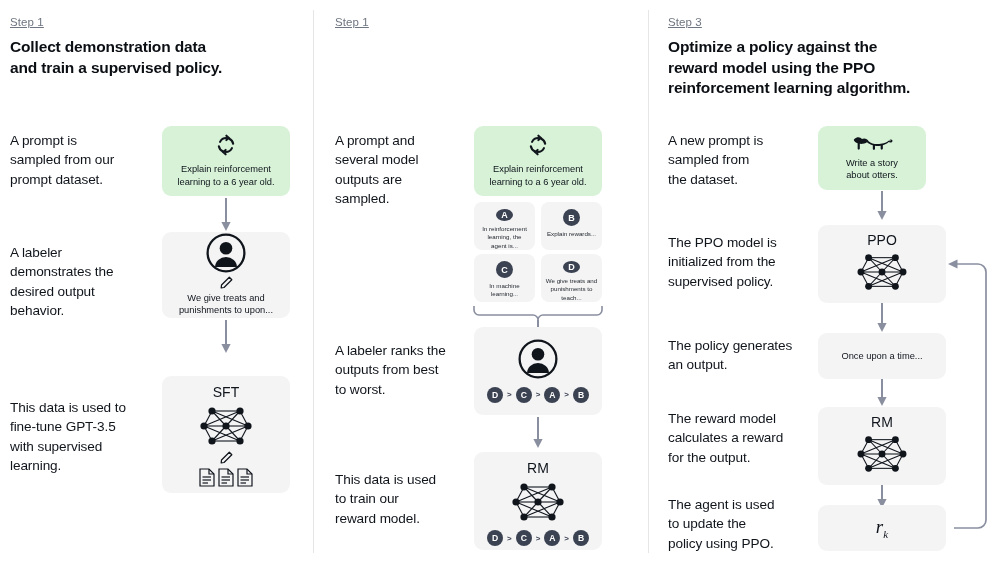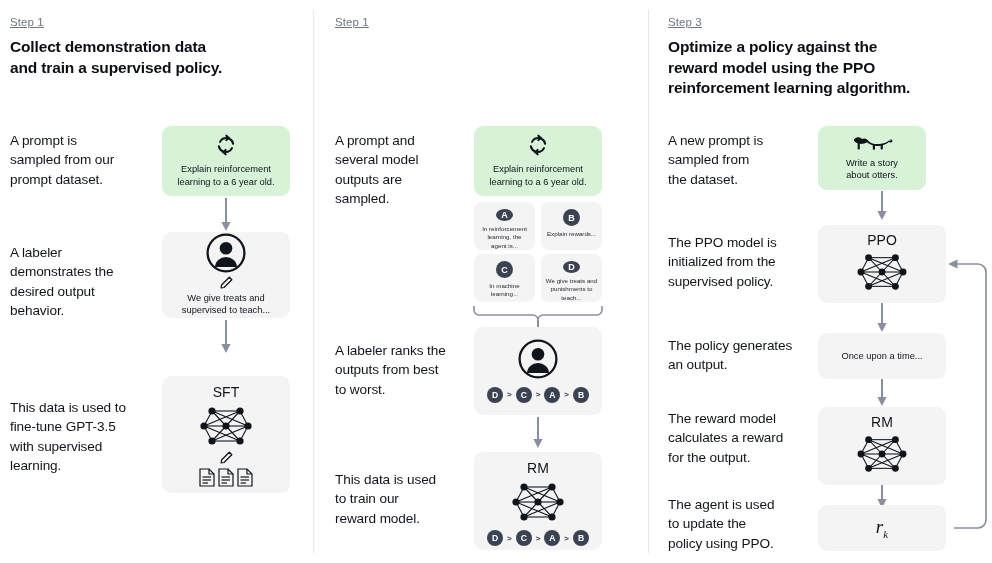--- a/index.html
+++ b/index.html
@@ -131,21 +131,21 @@
           <circle cx="24" cy="18.5" r="7.2" fill="#10151c"></circle>
           <path d="M11.5 40 a12.5 11.5 0 0 1 25 0 z" fill="#10151c"></path>
         </svg>
       </span>
       <span style="margin:1px 0 2px 0;">
         <svg class="icon-svg" width="15" height="15" viewBox="0 0 24 24" fill="none" stroke="#10151c" stroke-width="2" stroke-linejoin="round">
           <path d="M16.5 3.5 L20.5 7.5 L8 20 L3.5 20.5 L4 16 Z"></path>
         </svg>
       </span>
       <div class="card-text" style="white-space:pre-line;">We give treats and
-supervised to teach...</div>
+punishments to upon...</div>
     </div>
 
     <span class="arrow" style="left:219px; top:320px;">
       <svg width="14" height="34" viewBox="0 0 14 34">
         <line x1="7" y1="0" x2="7" y2="25" stroke="#8a8fa0" stroke-width="2"></line>
         <path d="M7 33 L2.4 24 L11.6 24 Z" fill="#8a8fa0"></path>
       </svg>
     </span>
 
     <div class="card" style="left:162px; top:376px; width:128px; height:117px; justify-content:flex-start; padding-top:8px;">

